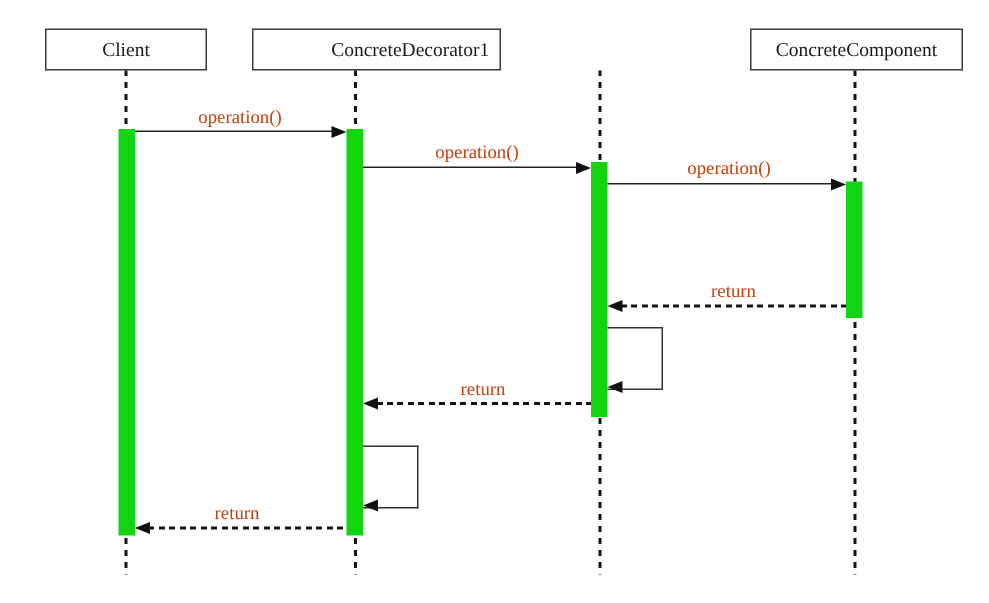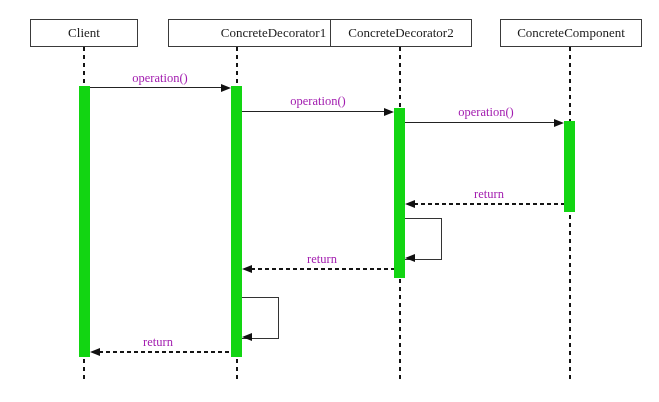--- a/index.html
+++ b/index.html
@@ -70,44 +70,41 @@
     border-top: 4.5px solid transparent;
     border-bottom: 4.5px solid transparent;
     border-right: 10px solid #111111;
   }
   
   .msg-label {
     position: absolute;
     font-size: 12.5px;
     white-space: nowrap;
     transform: translateX(-50%);
-    color: #a21caf;
+    color: #c2410c;
   }
   
   .self-call {
     position: absolute;
     border-top: 1.6px solid #333333;
     border-right: 1.6px solid #333333;
     border-bottom: 1.6px solid #333333;
     box-sizing: border-box;
   }
 </style>
 </head>
 <body>
 
 <div class="stage">
 
   <div class="actor-box" style="left:30px; width:108px;">
     <span>Client</span>
   </div>
   <div class="actor-box" style="left:168px; width:166px;padding-left:45px;">
     <span>ConcreteDecorator1</span>
-  </div>
-  <div class="actor-box" style="left:330px; width:142px;">
-    <span>ConcreteDecorator2</span>
   </div>
   <div class="actor-box" style="left:500px; width:142px;">
     <span>ConcreteComponent</span>
   </div>
 
   <div class="lifeline" style="left:83px;"></div>
   <div class="lifeline" style="left:236px;"></div>
   <div class="lifeline" style="left:399px;"></div>
   <div class="lifeline" style="left:569px;"></div>
 

